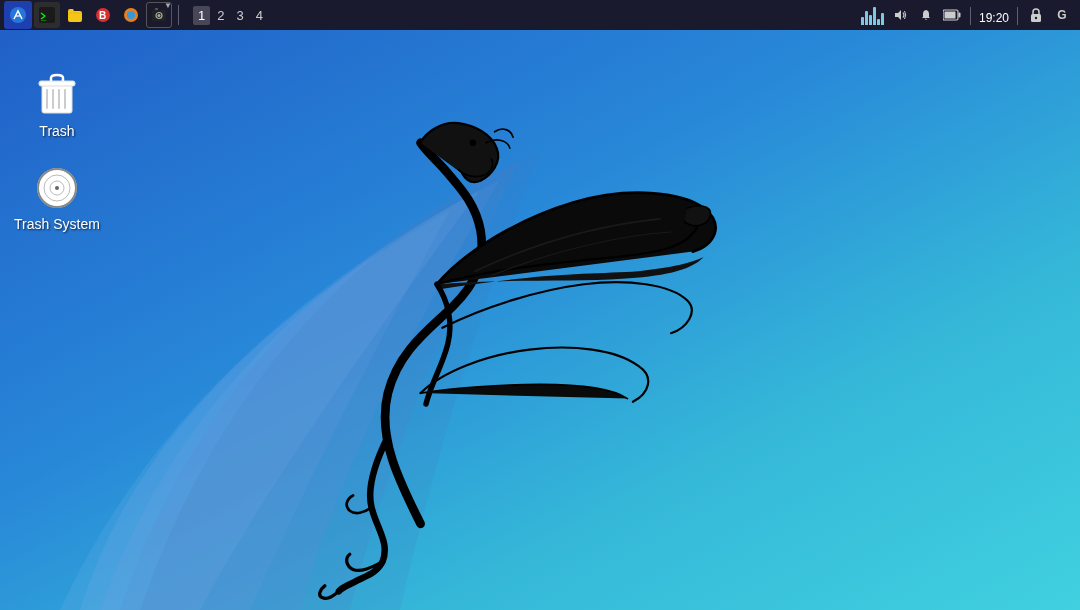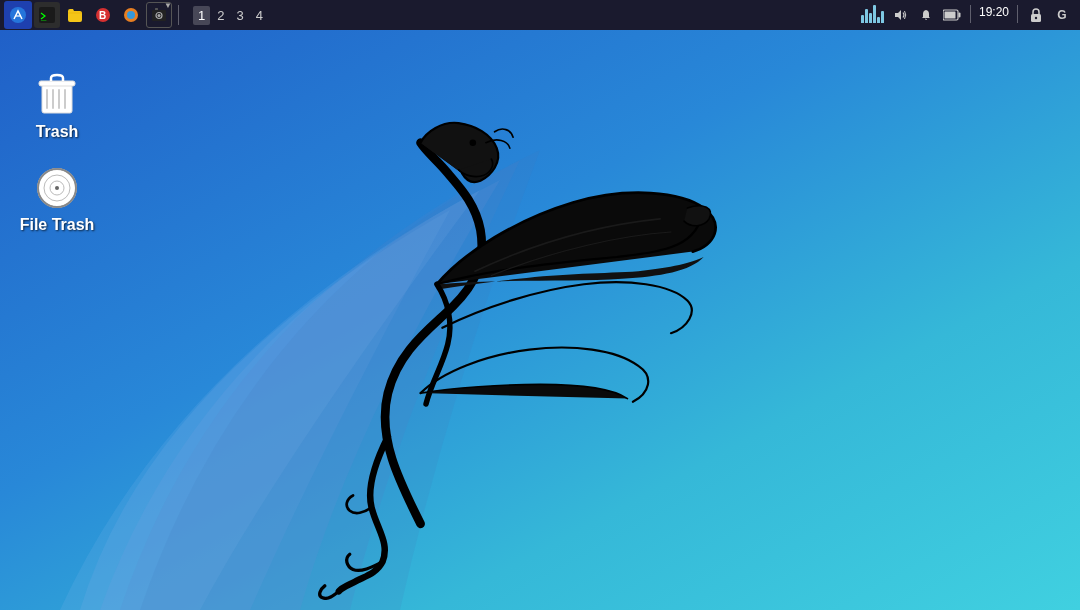--- a/index.html
+++ b/index.html
@@ -48,25 +48,24 @@
       width: 48px;
       height: 48px;
       display: flex;
       align-items: center;
       justify-content: center;
       margin-bottom: 4px;
     }
 
     .desktop-icon .icon-label {
       color: white;
-      font-size: 16px;
+      font-size: 14px;
       text-align: center;
       text-shadow: 1px 1px 2px rgba(0,0,0,0.7);
       white-space: nowrap;
-      font-weight: bold;
     }
 
     
     #taskbar {
       position: absolute;
       top: 0;
       left: 0;
       width: 1080px;
       height: 30px;
       background: #1a1a2e;
@@ -116,21 +115,21 @@
     .workspace-divider {
       width: 1px;
       height: 20px;
       background: rgba(255,255,255,0.3);
       margin: 0 4px;
     }
 
     .taskbar-right {
       margin-left: auto;
       display: flex;
-      align-items: flex-start;
+      align-items: flex-end;
       gap: 6px;
       padding-right: 8px;
       color: #ccc;
       font-size: 12px;
     }
 
     .system-tray-icon {
       width: 20px;
       height: 20px;
       display: flex;
@@ -375,16 +374,16 @@
         <circle cx="21" cy="21" r="19" fill="white" stroke="#ddd" stroke-width="1.5"></circle>
         <circle cx="21" cy="21" r="19" fill="none" stroke="#999" stroke-width="2"></circle>
 
         <circle cx="21" cy="21" r="13" fill="none" stroke="#bbb" stroke-width="1"></circle>
         <circle cx="21" cy="21" r="7" fill="none" stroke="#bbb" stroke-width="1"></circle>
         <circle cx="21" cy="21" r="2" fill="#666"></circle>
 
         <circle cx="21" cy="21" r="19" fill="none" stroke="#888" stroke-width="1.5"></circle>
       </svg>
     </div>
-    <span class="icon-label">File Trash</span>
+    <span class="icon-label">Trash System</span>
   </div>
 
 </div>
 
 </body></html>

